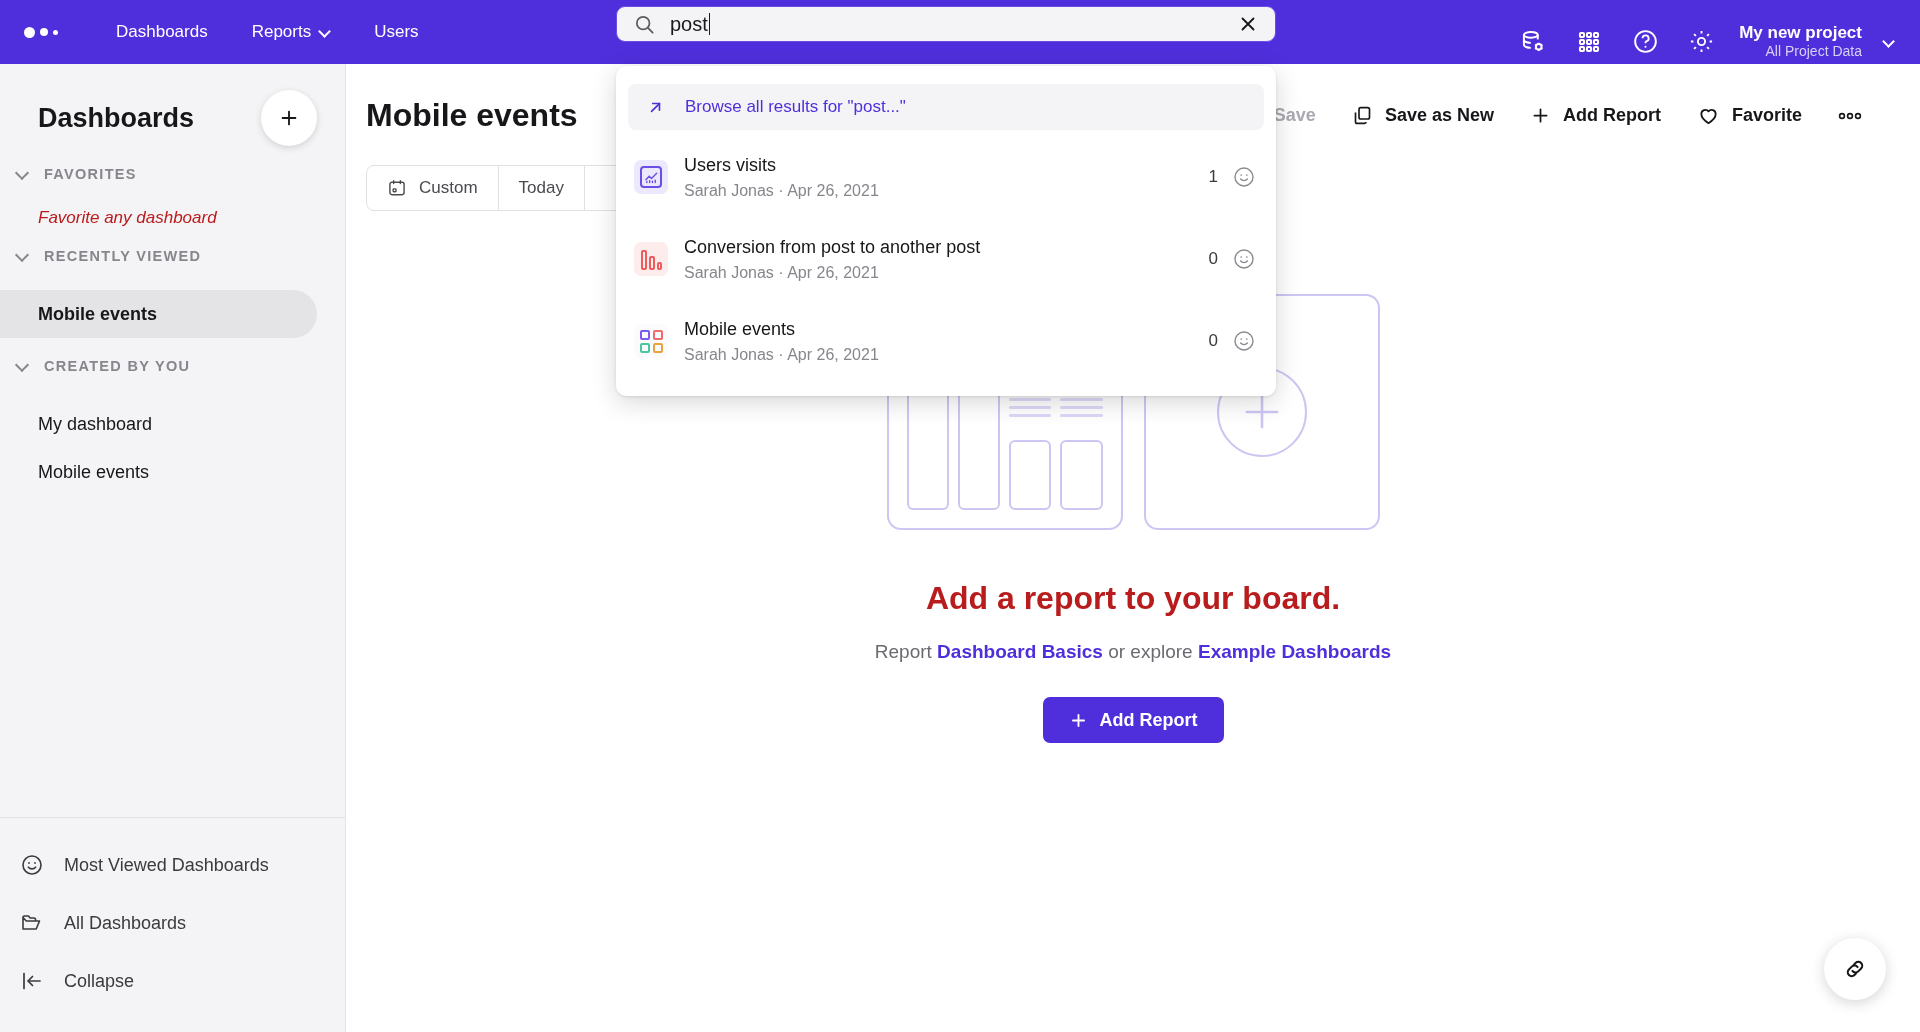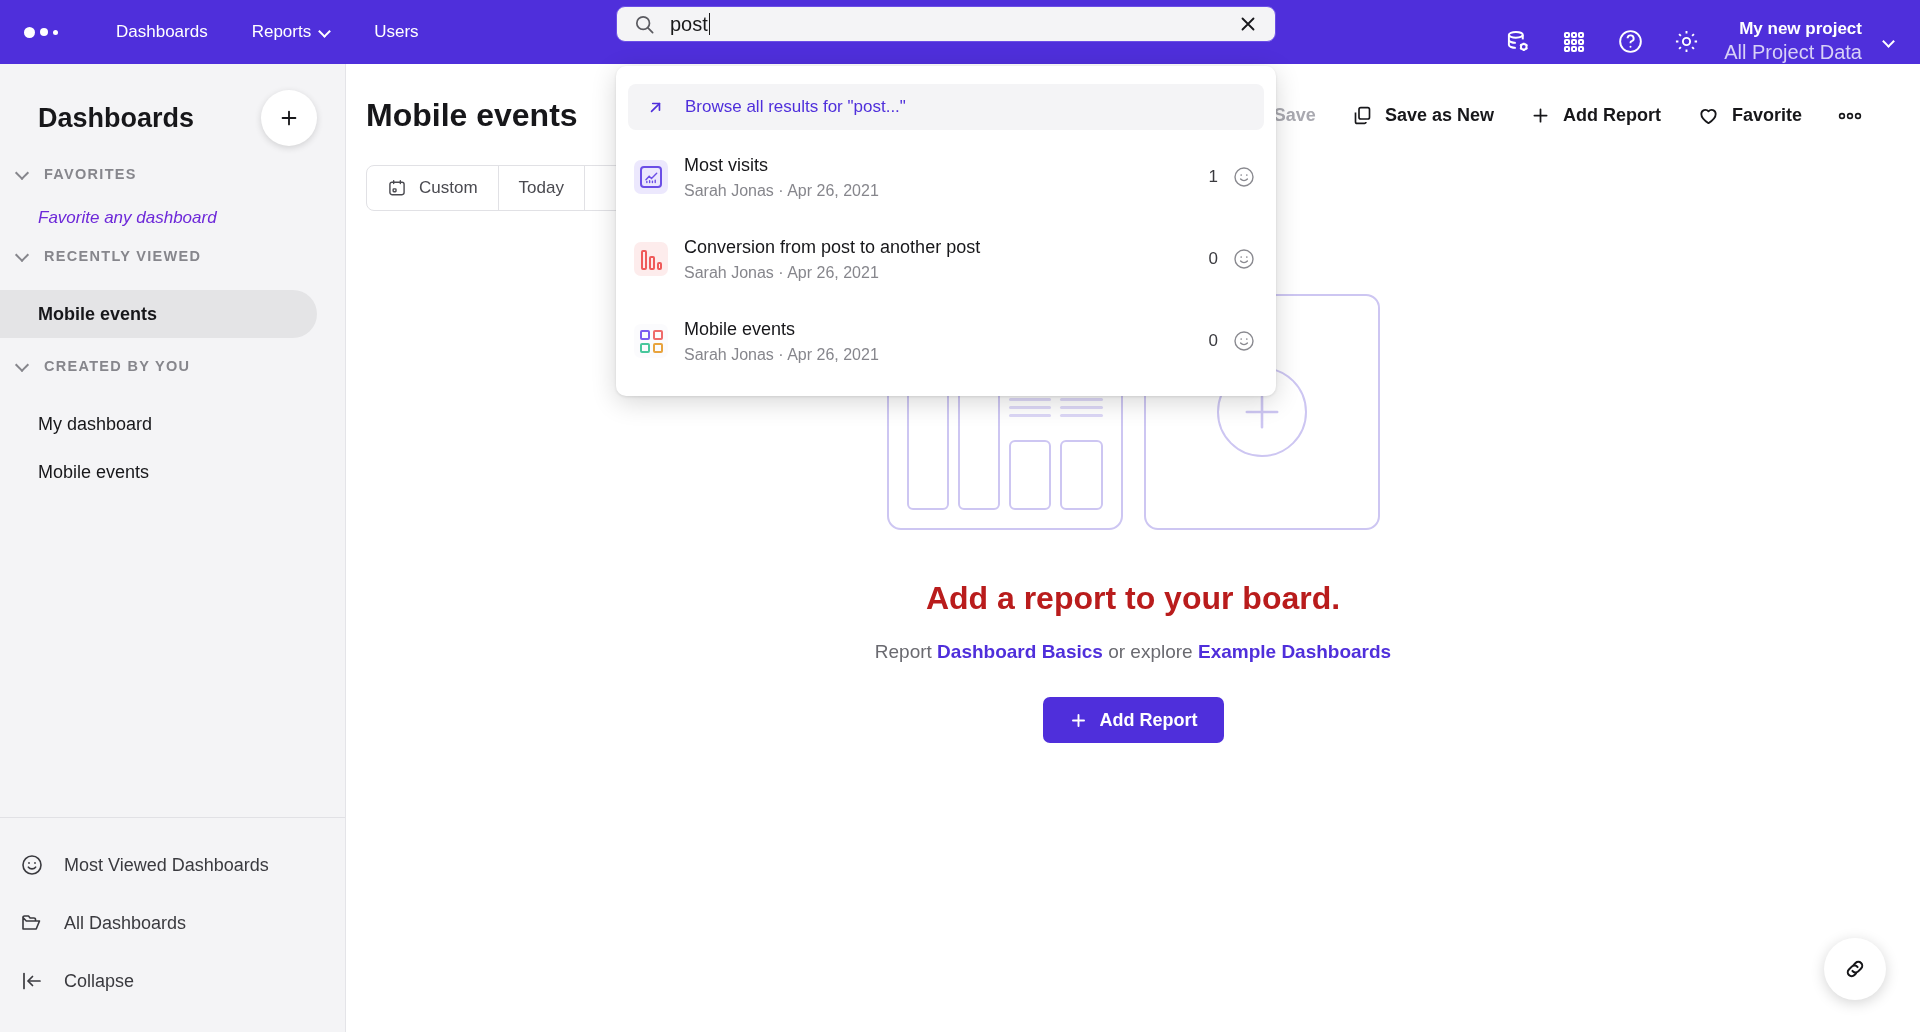--- a/index.html
+++ b/index.html
@@ -50,21 +50,21 @@
   .icon-btn {
     width: 56px; height: 56px; display:flex; align-items:center; justify-content:center;
     cursor: pointer; color:#fff;
   }
   .project-block {
     display:flex; align-items:center; gap: 22px; margin-left: 10px; cursor:pointer;
     padding-right: 4px;
   }
   .project-text { display:flex; flex-direction: column; align-items: flex-end; line-height: 1.25; }
   .project-name { color:#fff; font-size: 17px; font-weight: 700; white-space: nowrap;}
-  .project-sub  { color:#d8d1f7; font-size: 20px; font-weight: 400; white-space: nowrap;}
+  .project-sub  { color:#d8d1f7; font-size: 14px; font-weight: 400; white-space: nowrap;}
 
   
   .search-wrap { position: absolute; left: 616px; top: 6px; width: 660px; z-index: 40; }
   .search-box {
     height: 36px; background: #f4f4f6; border: 1.5px solid #6b4ee6;
     border-radius: 9px; display:flex; align-items:center; padding: 0 16px;
     position: relative;
   }
   .search-input-text {
     font-size: 20px; color: #1a1a1a; margin-left: 14px;
@@ -127,21 +127,21 @@
   }
   .sb-section-label {
     font-size: 14.5px; letter-spacing: 1.3px; font-weight: 700; color:#86868c;
   }
   .sb-chev { width: 16px; height: 16px; position:relative; color:#86868c; }
   .sb-chev::after {
     content:""; position:absolute; left:3px; top:2px; width:8px; height:8px;
     border-right:2px solid currentColor; border-bottom:2px solid currentColor;
     transform: rotate(45deg);
   }
-  .sb-empty { font-style: italic; color:#6d28d9; font-size: 17px; padding: 26px 0 0 38px; }
+  .sb-empty { font-style: italic; color:#b91c1c; font-size: 17px; padding: 26px 0 0 38px; }
   .sb-item {
     height: 48px; display:flex; align-items:center; padding-left: 38px;
     font-size: 18px; color:#17171a; cursor:pointer;
     margin: 0 28px 0 0; border-radius: 0 24px 24px 0;
   }
   .sb-item.active { background:#e4e4e6; font-weight:700; }
   .sb-item.mt { margin-top: 26px; }
 
   .sb-footer {
     position:absolute; left:0; bottom:0; width: 345px;
@@ -505,21 +505,21 @@
     <div class="result-row">
       <div class="res-icon" style="background:#ece8fd">
         <span class="ic-line">
           <svg width="15" height="13" viewBox="0 0 16 14" fill="none" stroke="#6b4ee6" stroke-width="1.5" stroke-linecap="round">
             <path d="M2 9.5L5.5 5.6 8 8 13.6 2.4"></path>
             <path d="M3 12.4v-1.2M6 12.4v-2M9 12.4v-1.4M12 12.4v-2.6"></path>
           </svg>
         </span>
       </div>
       <div class="res-main">
-        <div class="res-title">Most visits</div>
+        <div class="res-title">Users visits</div>
         <div class="res-sub">Sarah Jonas · Apr 26, 2021</div>
       </div>
       <div class="res-tail">
         <span class="res-count">1</span>
         <svg width="24" height="24" viewBox="0 0 24 24" fill="none" stroke="#8a8a90" stroke-width="1.4">
           <circle cx="12" cy="12" r="9"></circle>
           <circle cx="9.2" cy="10" r="0.85" fill="#8a8a90" stroke="none"></circle>
           <circle cx="14.8" cy="10" r="0.85" fill="#8a8a90" stroke="none"></circle>
           <path d="M8.6 14c.9 1 2.1 1.6 3.4 1.6S14.5 15 15.4 14" stroke-linecap="round"></path>
         </svg>

